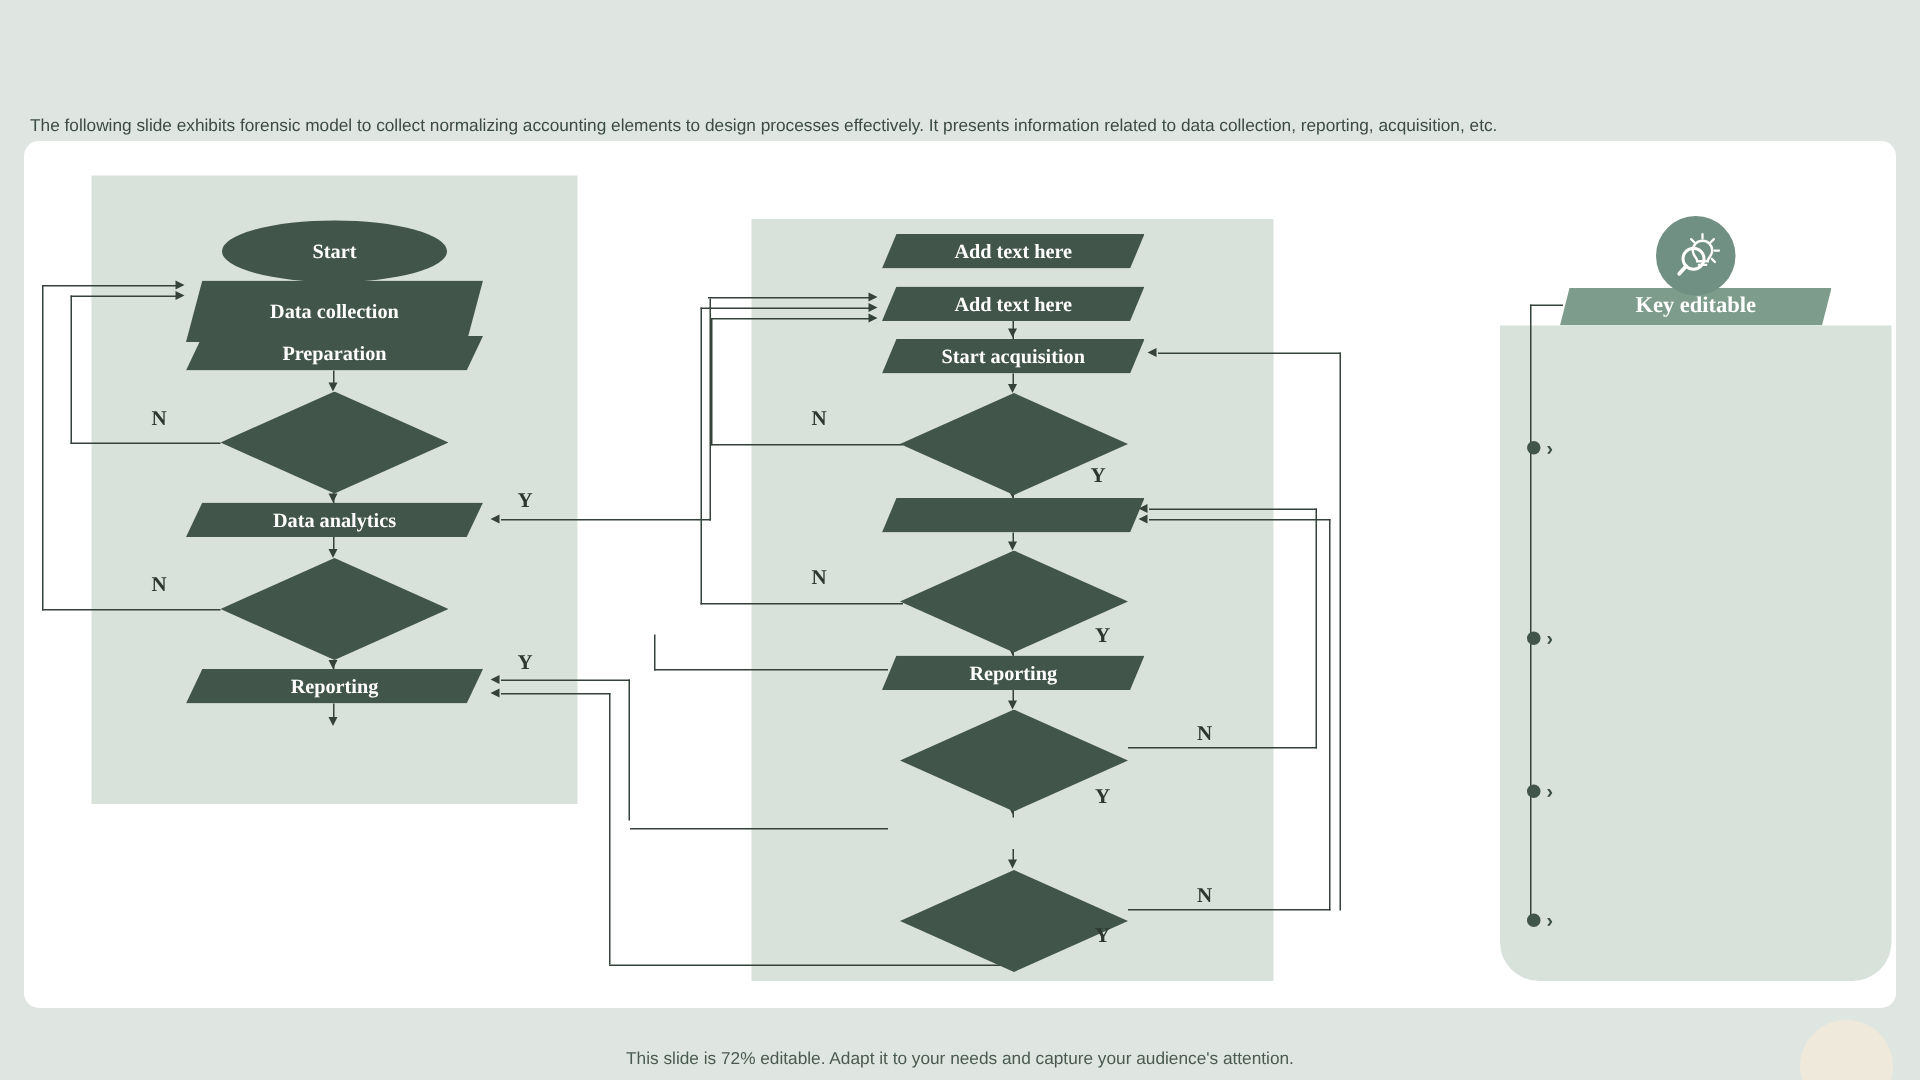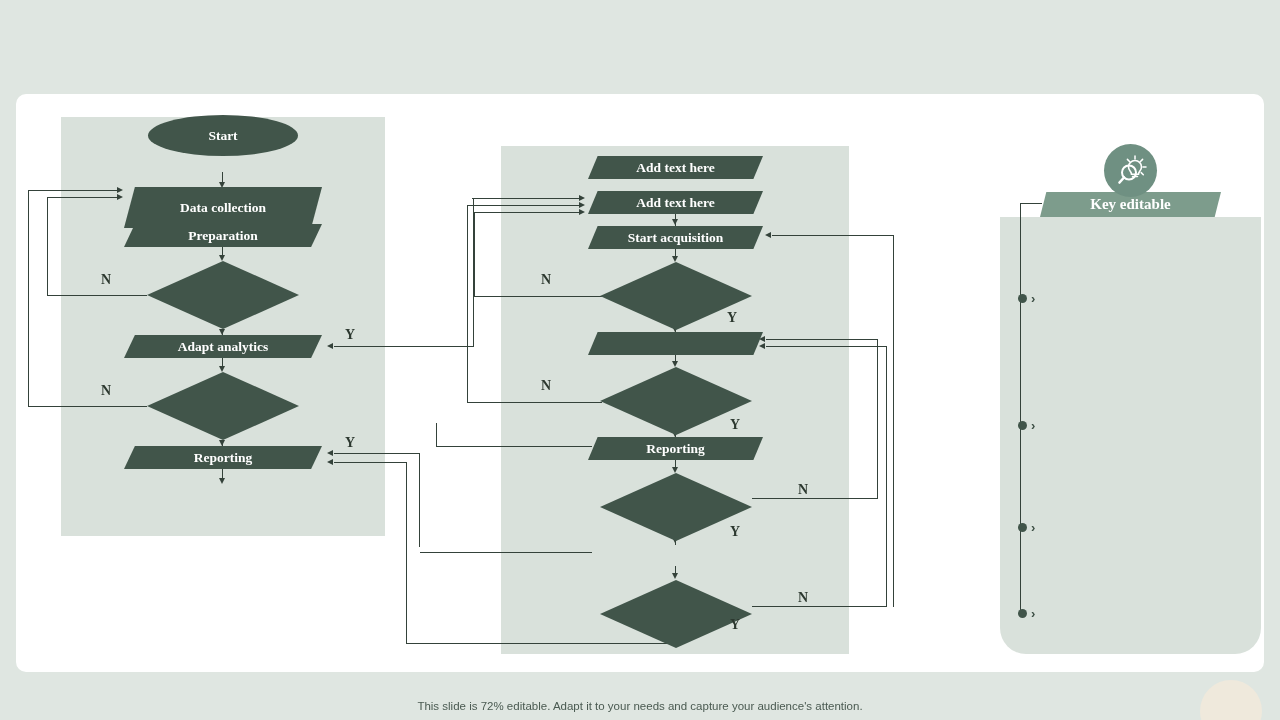--- a/index.html
+++ b/index.html
@@ -78,37 +78,38 @@
   .ki-item{position:absolute;left:1022px;z-index:8;display:flex;align-items:center;gap:4px;}
   .ki-dot{width:9px;height:9px;border-radius:50%;background:#41554a;flex:0 0 auto;margin-left:-4px;}
   .ki-chev{color:#3d4f45;font-size:13px;line-height:1;font-weight:700;}
   .ki-text{position:absolute;left:1054px;width:185px;font-size:13.5px;color:#3a4a41;line-height:1.42;}
 </style>
 </head>
 <body>
 
 <div id="slide">
 
+  <div class="subtitle">The following slide exhibits forensic model to collect normalizing accounting elements to design processes effectively. It presents information related to data collection, reporting, acquisition, etc.</div>
 
   <div class="card"></div>
   <div class="corner-blob"></div>
 
   <div class="panel" id="panelLeft"></div>
 
-  <div class="shape ellipse" style="left:148px;top:115px;width:150px;height:41px;">Start</div>
+  <div class="shape ellipse" style="left:148px;top:147px;width:150px;height:41px;">Start</div>
 
   <div class="shape para" style="left:124px;top:187px;width:198px;height:41px;">Data collection</div>
 
   <div class="shape para" style="left:124px;top:224px;width:198px;height:23px;">Preparation</div>
 
   <div class="shape diamond" style="left:147px;top:261px;width:152px;height:68px;">
     <div class="dshape"></div>
   </div>
 
-  <div class="shape para" style="left:124px;top:335px;width:198px;height:23px;">Adapt analytics</div>
+  <div class="shape para" style="left:124px;top:335px;width:198px;height:23px;">Data analytics</div>
 
   <div class="shape diamond" style="left:147px;top:372px;width:152px;height:68px;">
     <div class="dshape"></div>
   </div>
 
   <div class="shape para" style="left:124px;top:446px;width:198px;height:23px;">Reporting</div>
 
 
   <div class="ln lnv" style="left:222px;top:172px;height:11px;"></div>
   <div class="arrow ar-down" style="left:219px;top:182px;"></div>

